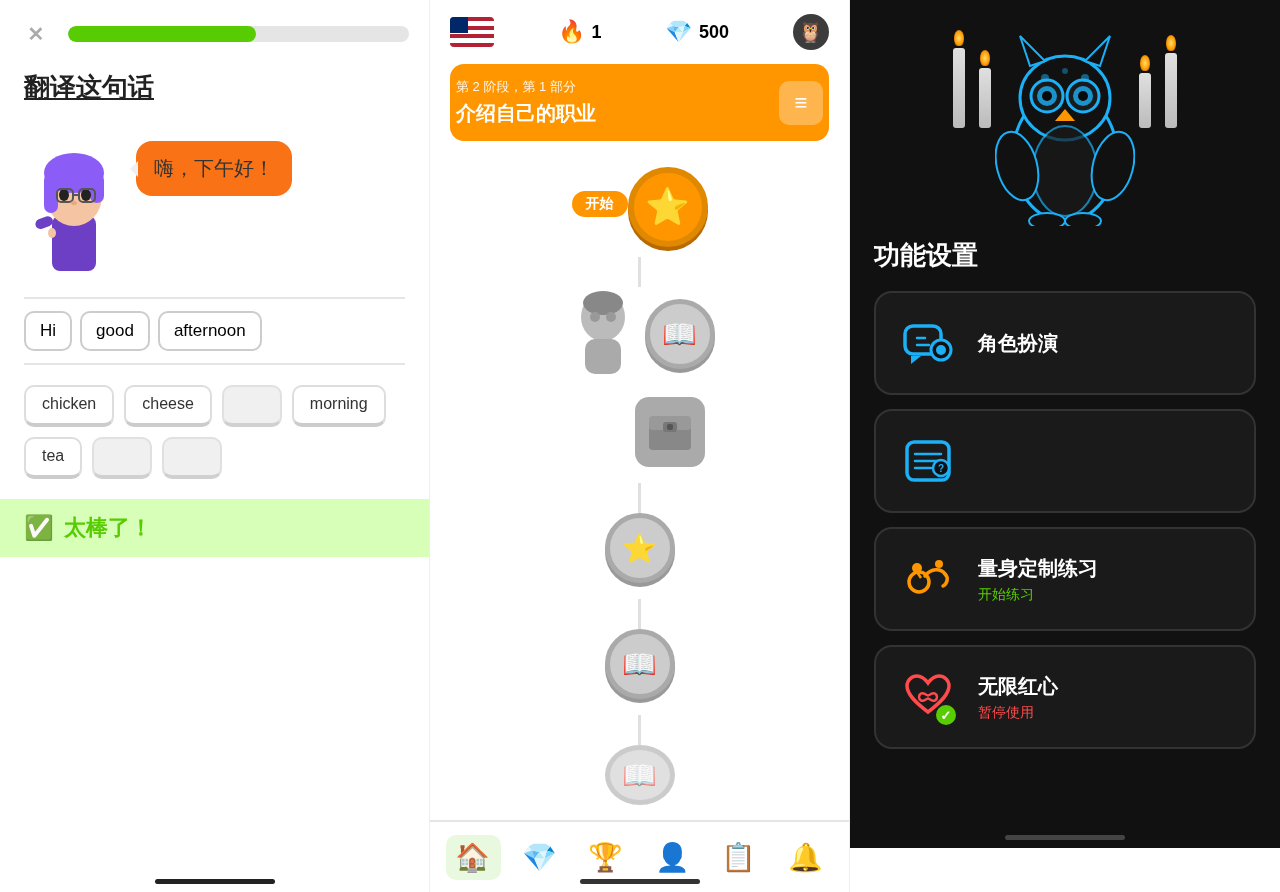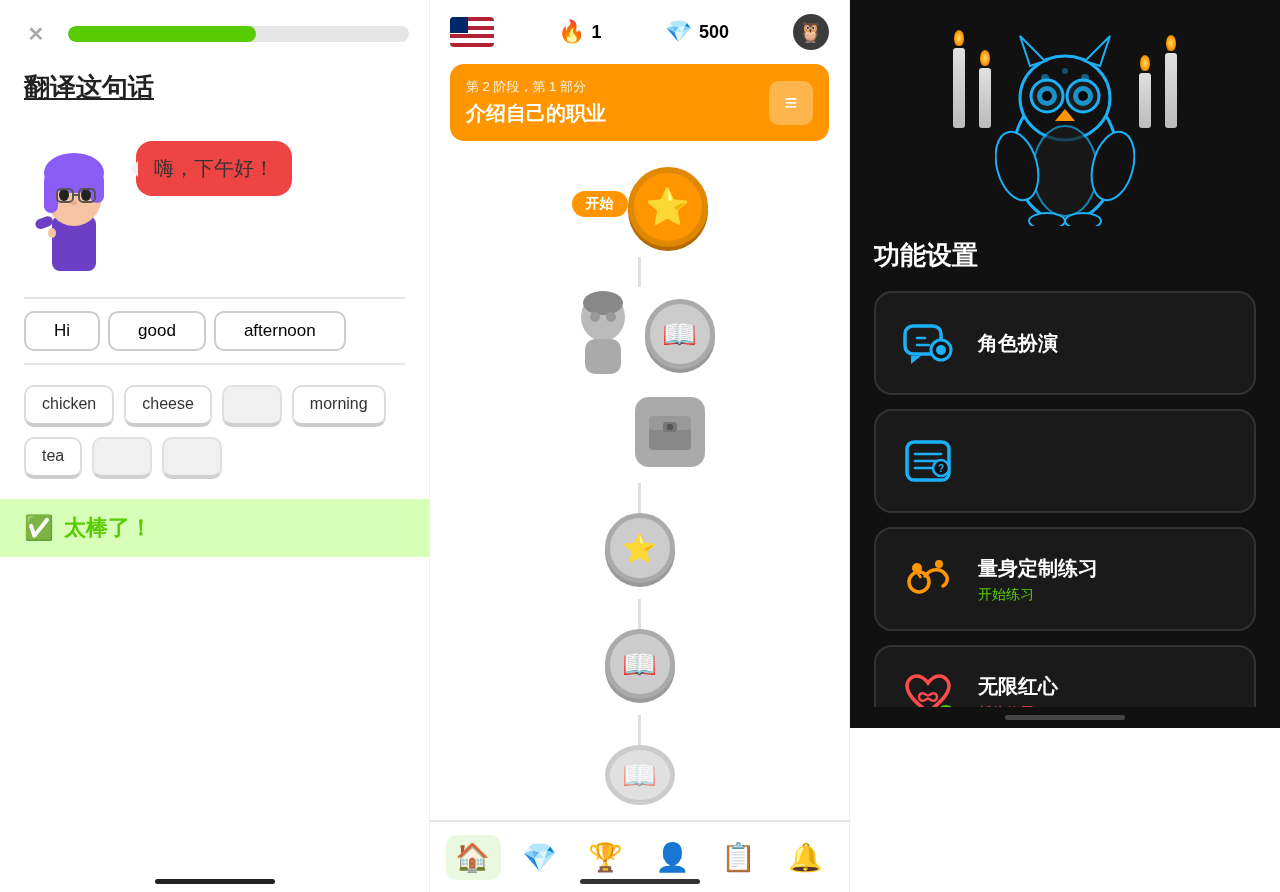--- a/index.html
+++ b/index.html
@@ -74,21 +74,21 @@
 
     .character-avatar {
       width: 100px;
       height: 160px;
       position: relative;
       flex-shrink: 0;
     }
 
     
     .speech-bubble {
-      background: #ef4444;
+      background: #f97316;
       border-radius: 16px;
       padding: 14px 18px;
       font-size: 20px;
       color: #333;
       margin-top: 20px;
       position: relative;
     }
 
     .speech-bubble::before {
       content: '';
@@ -107,21 +107,21 @@
       padding: 12px 0;
       display: flex;
       flex-wrap: wrap;
       gap: 8px;
     }
 
     .word-chip-selected {
       background: #fff;
       border: 2px solid #ccc;
       border-radius: 10px;
-      padding: 8px 28px;
+      padding: 8px 14px;
       font-size: 17px;
       cursor: pointer;
     }
 
     .word-options {
       padding: 20px 24px;
       display: flex;
       flex-wrap: wrap;
       gap: 10px;
     }
@@ -226,21 +226,21 @@
       display: flex;
       align-items: center;
       justify-content: center;
       font-size: 20px;
     }
 
     .section-banner {
       background: #ff9600;
       margin: 0 20px 16px 20px;
       border-radius: 14px;
-      padding: 14px 16px;
+      padding: 14px 6px;
       display: flex;
       align-items: center;
       justify-content: space-between;
       gap: 35px;
     }
 
     .section-info { color: #fff; }
     .section-stage { font-size: 13px; opacity: 0.9; margin-bottom: 4px; }
     .section-title { font-size: 20px; font-weight: bold; }
 
@@ -383,21 +383,21 @@
       transform: translateX(-50%);
       width: 120px;
       height: 5px;
       background: #333;
       border-radius: 3px;
     }
 
     
     .right-panel {
       width: 430px;
-      height: 728px;
+      height: 848px;
       background: #111;
       display: flex;
       flex-direction: column;
       position: relative;
       overflow: hidden;
     }
 
     .right-top-decor {
       height: 230px;
       display: flex;

